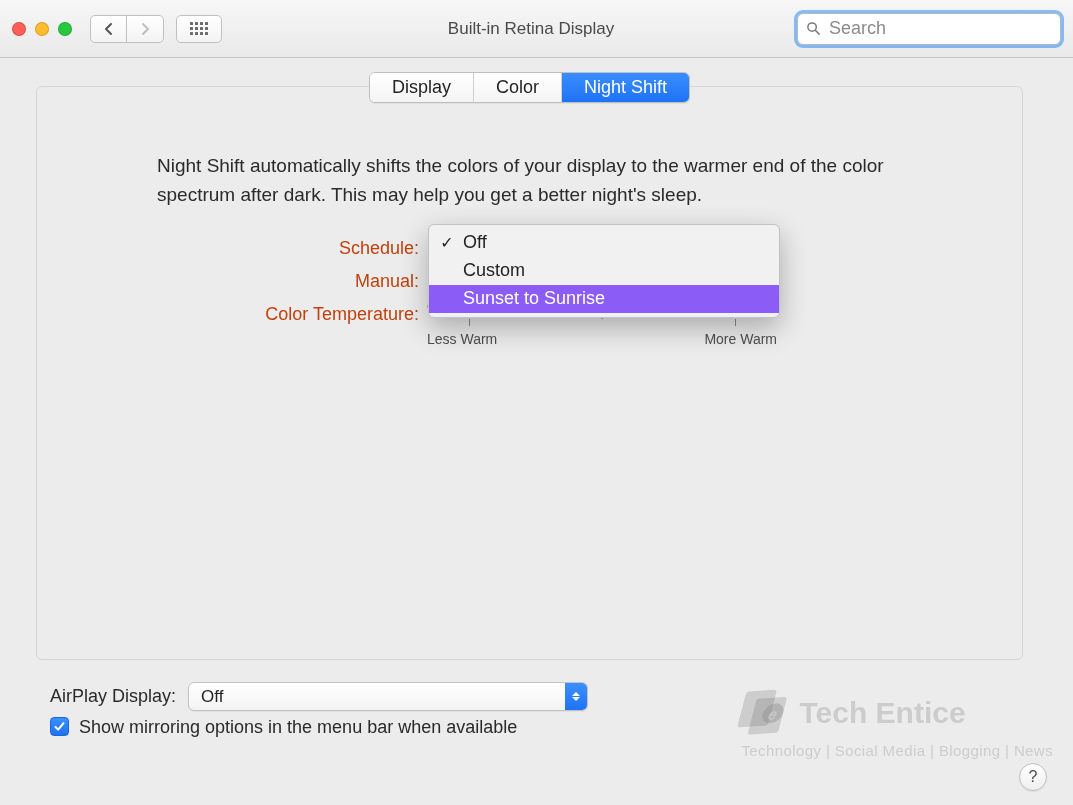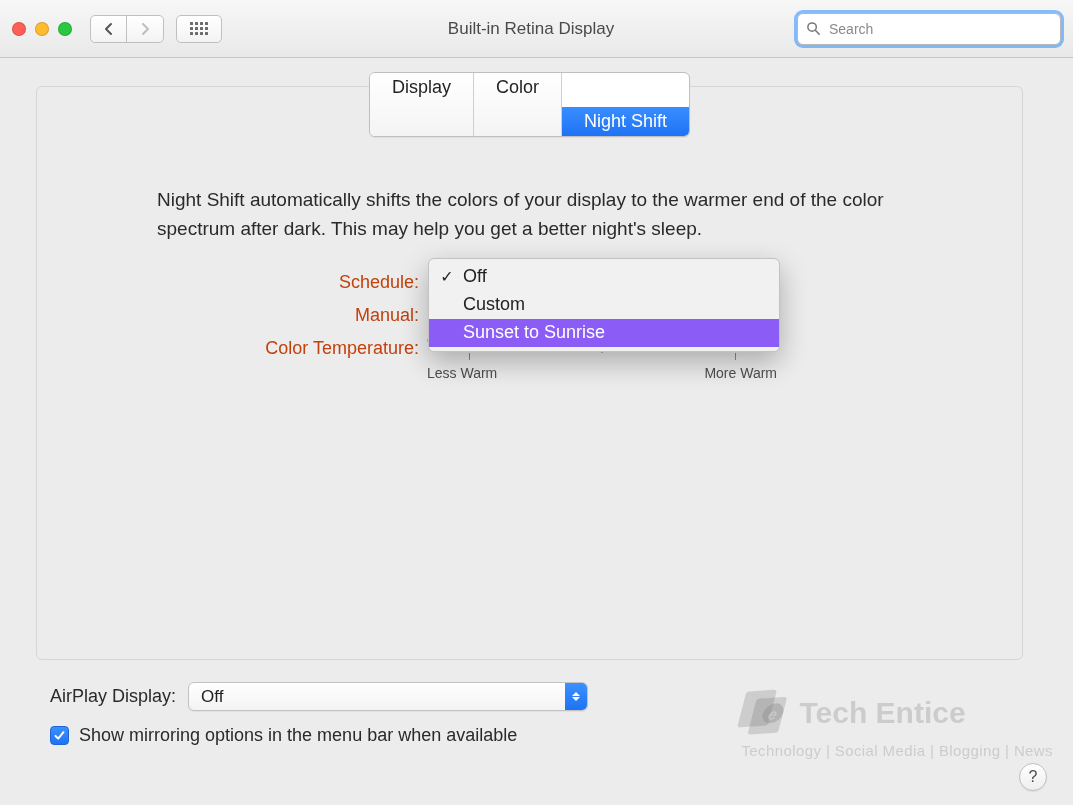--- a/index.html
+++ b/index.html
@@ -78,21 +78,21 @@
     border: 1px solid #b8b8b8;
     border-radius: 6px;
     box-shadow: 0 0 0 3px rgba(0,120,255,.45);
     display: flex; align-items: center;
     padding: 0 8px;
     gap: 6px;
   }
   .search-wrap svg { flex: 0 0 auto; }
   .search-wrap input {
     border: none; outline: none; flex: 1;
-    font-size: 14px; color:#000000; background: transparent;
+    font-size: 18px; color:#000000; background: transparent;
   }
   .search-wrap input::placeholder { color:#8b8b8b; }
 
   
   .content {
     padding: 28px 50px 12px 36px;
   }
   .panel {
     background: #ececec;
     border: 1px solid #d6d6d6;
@@ -115,21 +115,21 @@
     background: #fff;
     box-shadow: 0 1px 1px rgba(0,0,0,.06);
   }
   .tab {
     padding: 4px 22px;
     font-size: 18px;
     color: #242424;
     border-right: 1px solid #cfcfcf;
     background: linear-gradient(#ffffff,#f4f4f4);
   }
-  .tab:last-child { border-right: none; margin-top: 34px; }
+  .tab:last-child { border-right: none; }
   .tab.active {
     background: linear-gradient(#3a8dff, #1e73f5);
     color: #fff;
   }
 
   .description {
     margin: 48px 100px 28px 120px;
     font-size: 19px;
     line-height: 1.55;
     color: #2a2a2a;
@@ -209,21 +209,21 @@
     color: #fff;
   }
 
   
   .bottom {
     padding: 10px 36px 0 50px;
   }
   .airplay-row {
     display:flex; align-items:center; gap: 12px;
     font-size: 18px; color:#2a2a2a;
-    margin-bottom: 14px;
+    margin-bottom: 6px;
   }
   .select {
     width: 400px; height: 29px;
     background: linear-gradient(#ffffff,#f3f3f3);
     border:1px solid #c2c2c2;
     border-radius: 6px;
     display:flex; align-items:center;
     padding-left: 12px;
     position:relative;
     font-size: 17px;
@@ -232,21 +232,21 @@
   }
   .select .stepper {
     position:absolute; right:0; top:0; bottom:0; width:22px;
     background: linear-gradient(#3b90ff,#1e73f5);
     border-top-right-radius:5px; border-bottom-right-radius:5px;
     display:flex; flex-direction:column; align-items:center; justify-content:center;
     gap:1px;
   }
 
   .checkbox-row {
-    display:flex; align-items:center; gap: 10px;
+    display:flex; align-items:flex-start; gap: 10px;
     font-size: 18px; color:#2a2a2a;
   }
   .checkbox {
     width: 19px; height: 19px;
     background: linear-gradient(#3b90ff,#1e73f5);
     border-radius: 4px;
     display:flex; align-items:center; justify-content:center;
     border: 0.5px solid #1b65d6;
   }
   .checkbox svg { display:block; }

